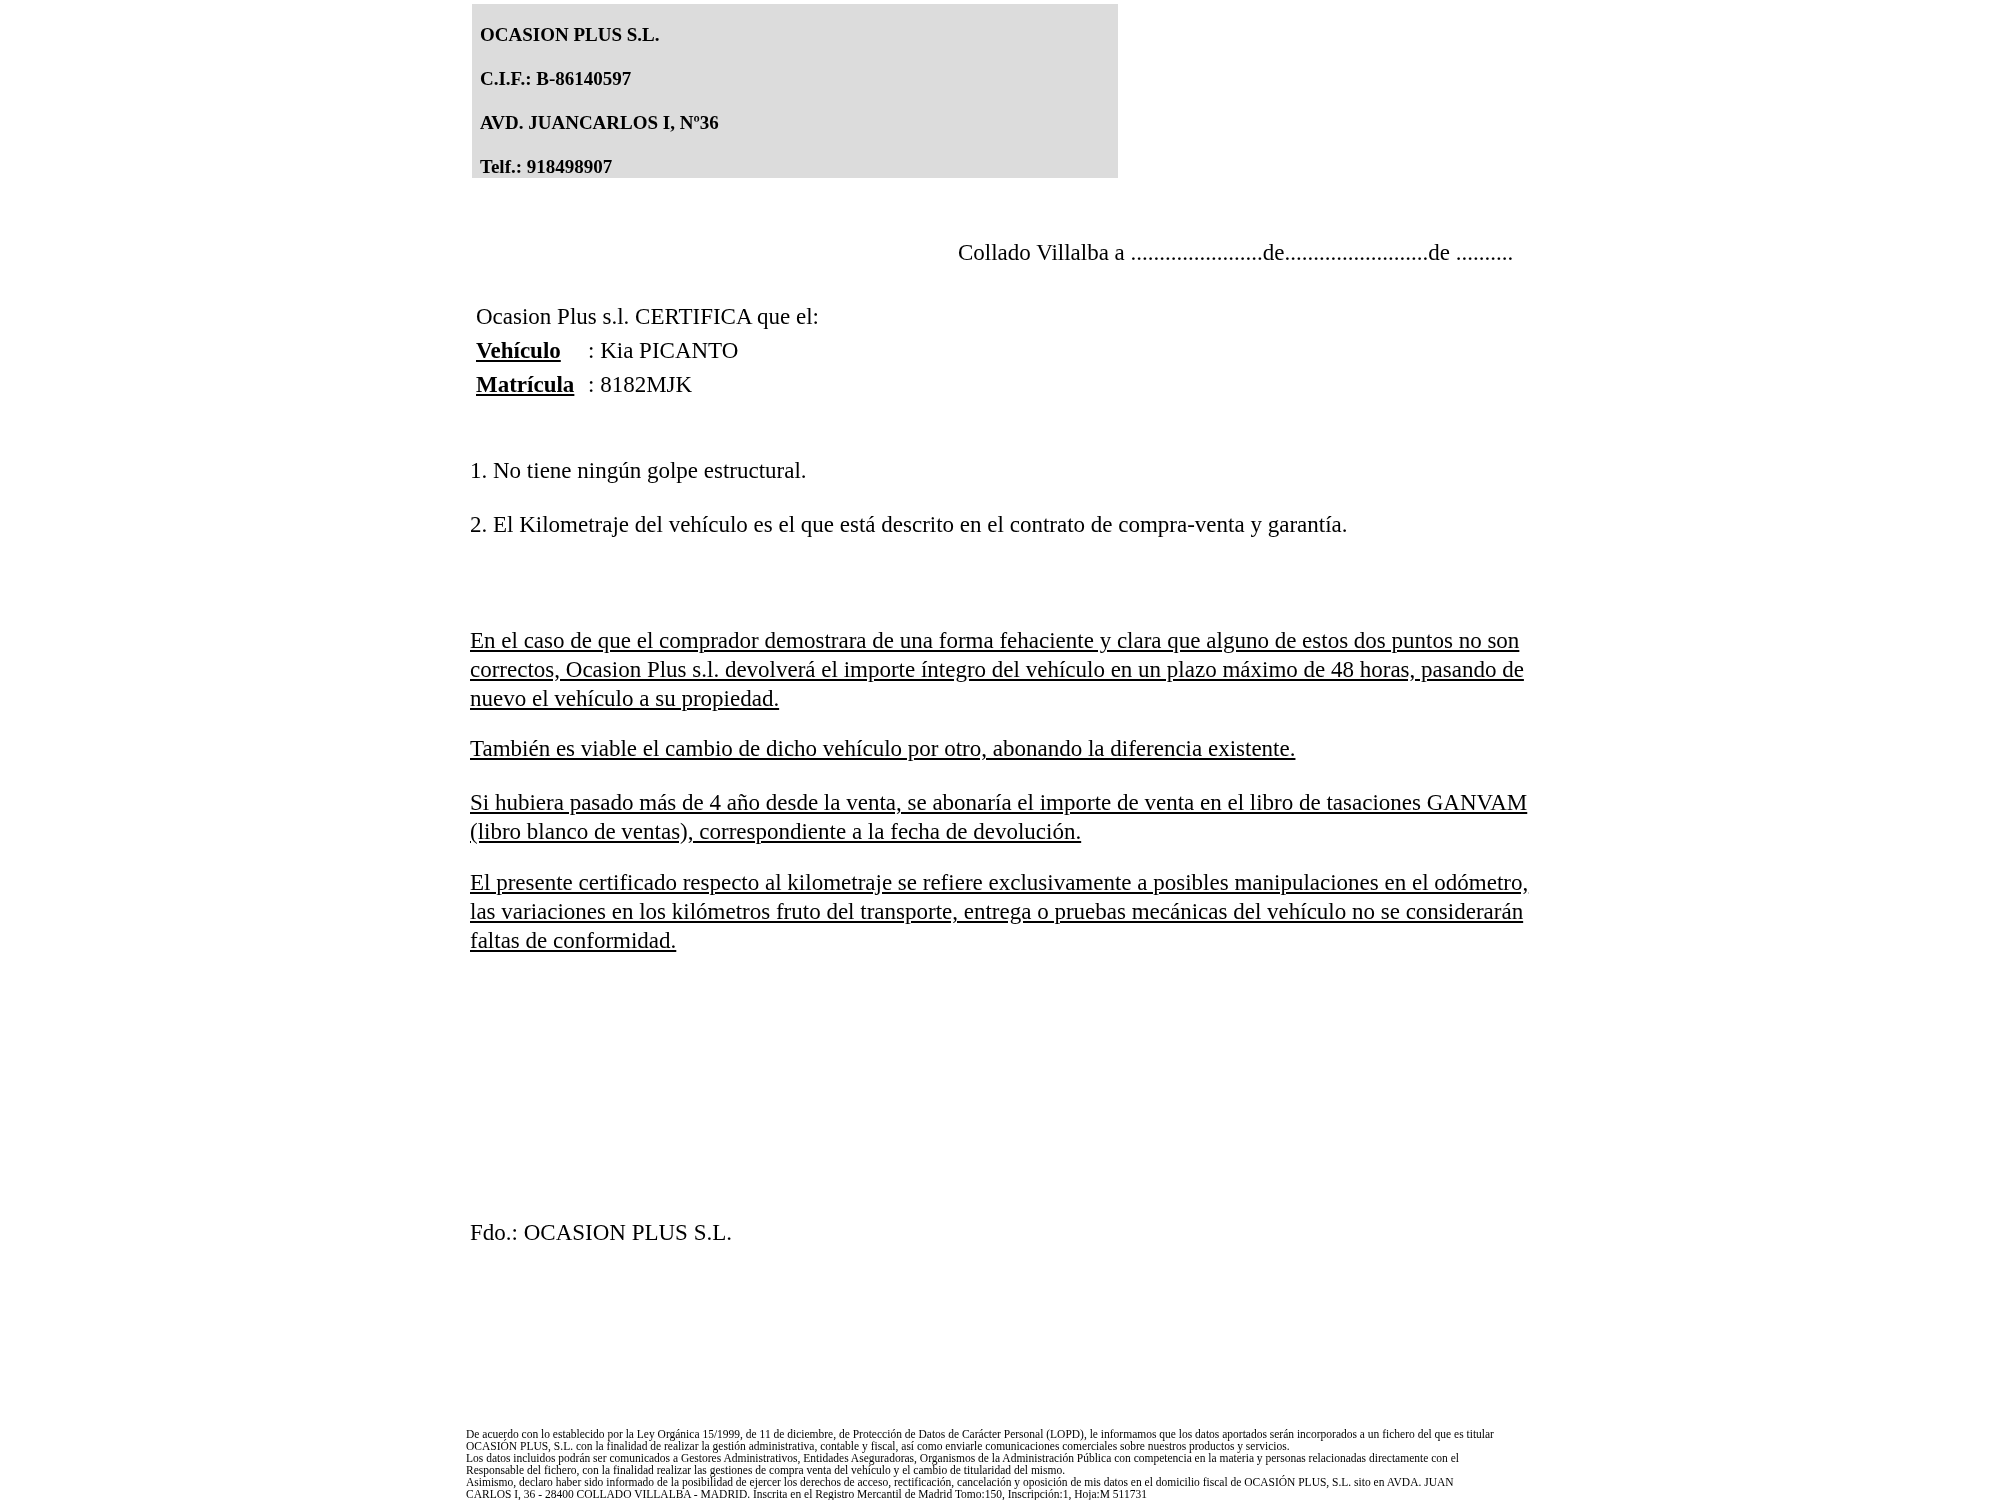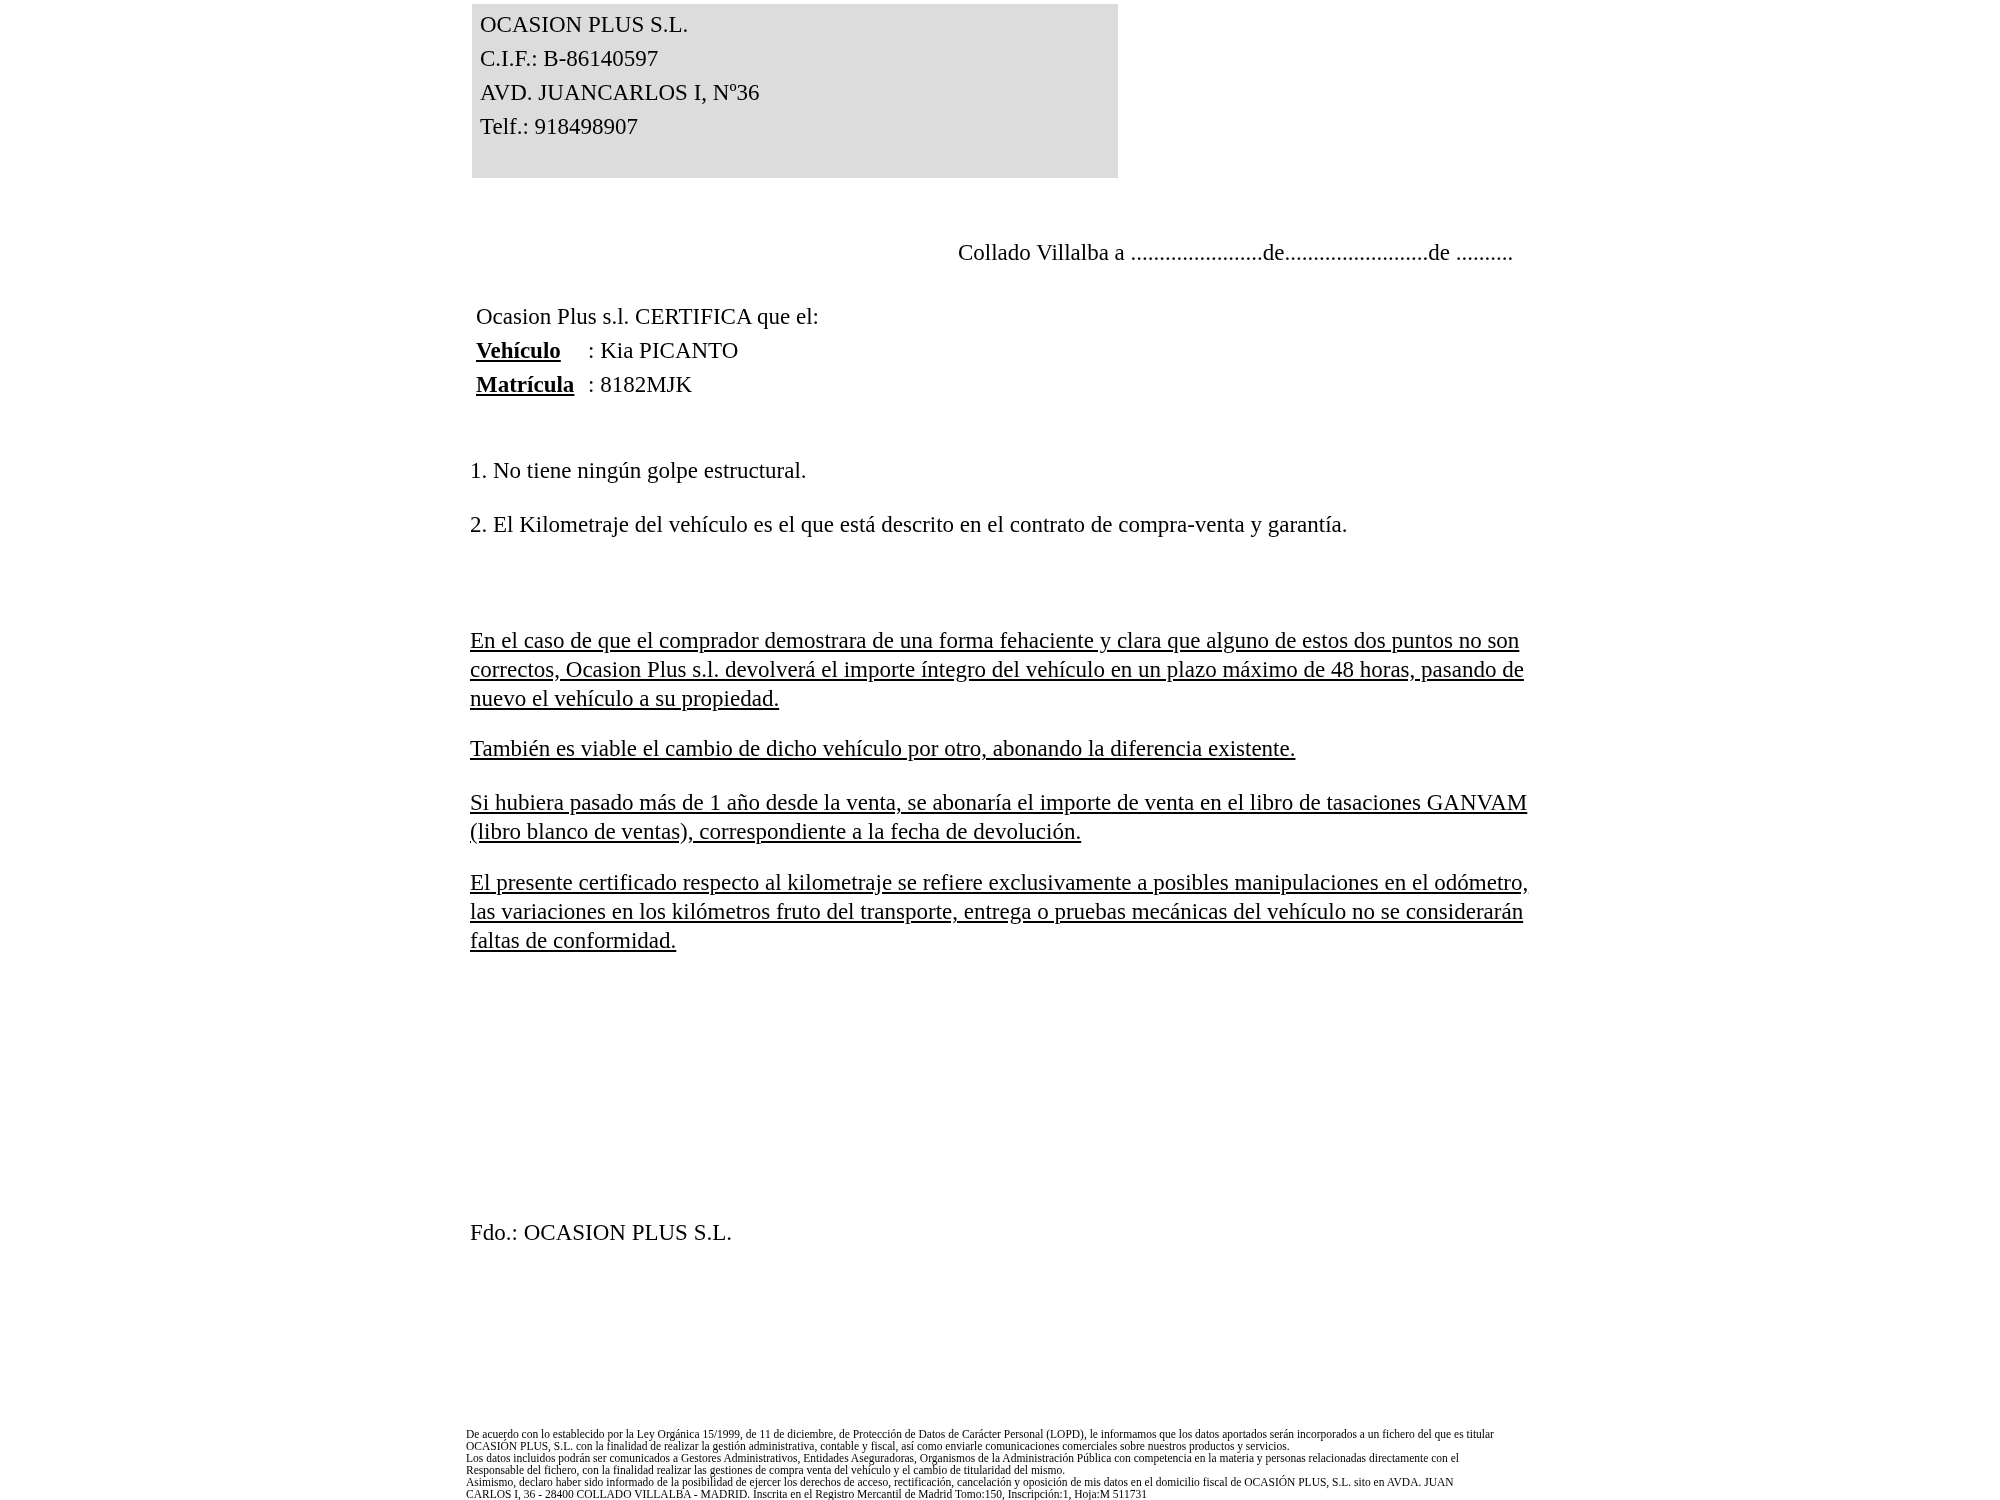--- a/index.html
+++ b/index.html
@@ -20,24 +20,25 @@
     position: absolute;
     left: 472px;
     top: 4px;
     width: 646px;
     height: 174px;
     background: #dcdcdc;
     box-sizing: border-box;
     padding: 4px 0 0 8px;
   }
   .header-box .hline {
-    font-weight: normal;
-    font-size: 23px;
+    font-weight: bold;
+    font-size: 19px;
     line-height: 34px;
     white-space: nowrap;
+    margin-top: 10px;
   }
   .date-line {
     position: absolute;
     left: 958px;
     top: 240px;
     font-size: 23px;
     white-space: nowrap;
   }
   .certify {
     position: absolute;
@@ -113,21 +114,21 @@
     <div>
       <span class="label">Matrícula</span><span>: 8182MJK</span>
     </div>
   </div>
 
   <div class="point point-1">1. No tiene ningún golpe estructural.</div>
   <div class="point point-2">2. El Kilometraje del vehículo es el que está descrito en el contrato de compra-venta y garantía.</div>
 
   <div class="para para-1">En el caso de que el comprador demostrara de una forma fehaciente y clara que alguno de estos dos puntos no son correctos, Ocasion Plus s.l. devolverá el importe íntegro del vehículo en un plazo máximo de 48 horas, pasando de nuevo el vehículo a su propiedad.</div>
   <div class="para para-2">También es viable el cambio de dicho vehículo por otro, abonando la diferencia existente.</div>
-  <div class="para para-3">Si hubiera pasado más de 1 año desde la venta, se abonaría el importe de venta en el libro de tasaciones GANVAM (libro blanco de ventas), correspondiente a la fecha de devolución.</div>
+  <div class="para para-3">Si hubiera pasado más de 4 año desde la venta, se abonaría el importe de venta en el libro de tasaciones GANVAM (libro blanco de ventas), correspondiente a la fecha de devolución.</div>
   <div class="para para-4">El presente certificado respecto al kilometraje se refiere exclusivamente a posibles manipulaciones en el odómetro, las variaciones en los kilómetros fruto del transporte, entrega o pruebas mecánicas del vehículo no se considerarán faltas de conformidad.</div>
 
   <div class="signature">Fdo.: OCASION PLUS S.L.</div>
 
   <div class="footer">
     <div class="fline">De acuerdo con lo establecido por la Ley Orgánica 15/1999, de 11 de diciembre, de Protección de Datos de Carácter Personal (LOPD), le informamos que los datos aportados serán incorporados a un fichero del que es titular</div>
     <div class="fline">OCASIÓN PLUS, S.L. con la finalidad de realizar la gestión administrativa, contable y fiscal, así como enviarle comunicaciones comerciales sobre nuestros productos y servicios.</div>
     <div class="fline">Los datos incluidos podrán ser comunicados a Gestores Administrativos, Entidades Aseguradoras, Organismos de la Administración Pública con competencia en la materia y personas relacionadas directamente con el</div>
     <div class="fline">Responsable del fichero, con la finalidad realizar las gestiones de compra venta del vehículo y el cambio de titularidad del mismo.</div>
     <div class="fline">Asimismo, declaro haber sido informado de la posibilidad de ejercer los derechos de acceso, rectificación, cancelación y oposición de mis datos en el domicilio fiscal de OCASIÓN PLUS, S.L. sito en AVDA. JUAN</div>

